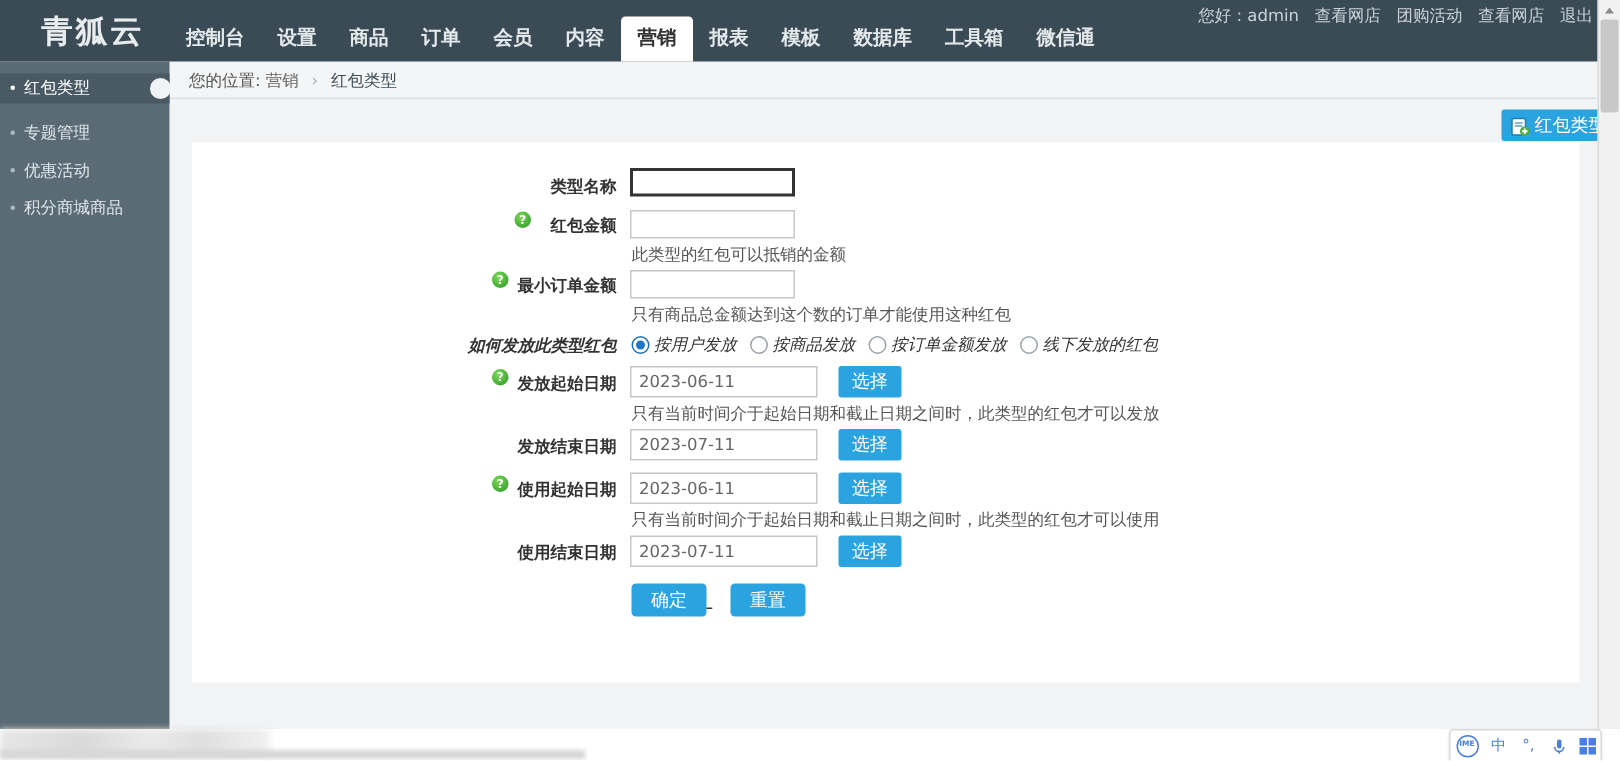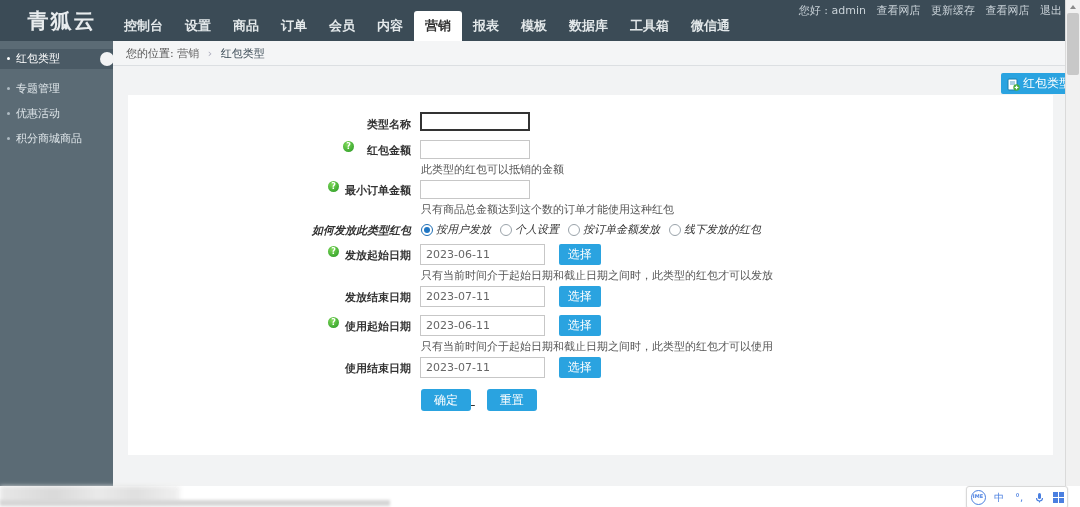--- a/index.html
+++ b/index.html
@@ -122,21 +122,21 @@
       <div class="nav-item">报表</div>
       <div class="nav-item">模板</div>
       <div class="nav-item">数据库</div>
       <div class="nav-item">工具箱</div>
       <div class="nav-item">微信通</div>
     </div>
 
     <div class="userbar">
       <span class="hello">您好 : admin</span>
       <span>查看网店</span>
-      <span>更新缓存</span>
+      <span>团购活动</span>
       <span>查看网店</span>
       <span>退出</span>
     </div>
   </div>
 
   <div class="crumbstrip">
     <div class="crumb">
       <span class="loc">您的位置:</span>
       <span>营销</span>
       <span class="sep">›</span>
@@ -214,21 +214,21 @@
 
         <div class="row" style="height:22px;font-style:italic;">
           <div class="lbl" style="top:3px;">如何发放此类型红包</div>
           <div class="radios" style="top:2px;">
             <label>
               <span class="rb on"></span>
               <span>按用户发放</span>
             </label>
             <label>
               <span class="rb"></span>
-              <span>个人设置</span>
+              <span>按商品发放</span>
             </label>
             <label>
               <span class="rb"></span>
               <span>按订单金额发放</span>
             </label>
             <label>
               <span class="rb"></span>
               <span>线下发放的红包</span>
             </label>
           </div>

